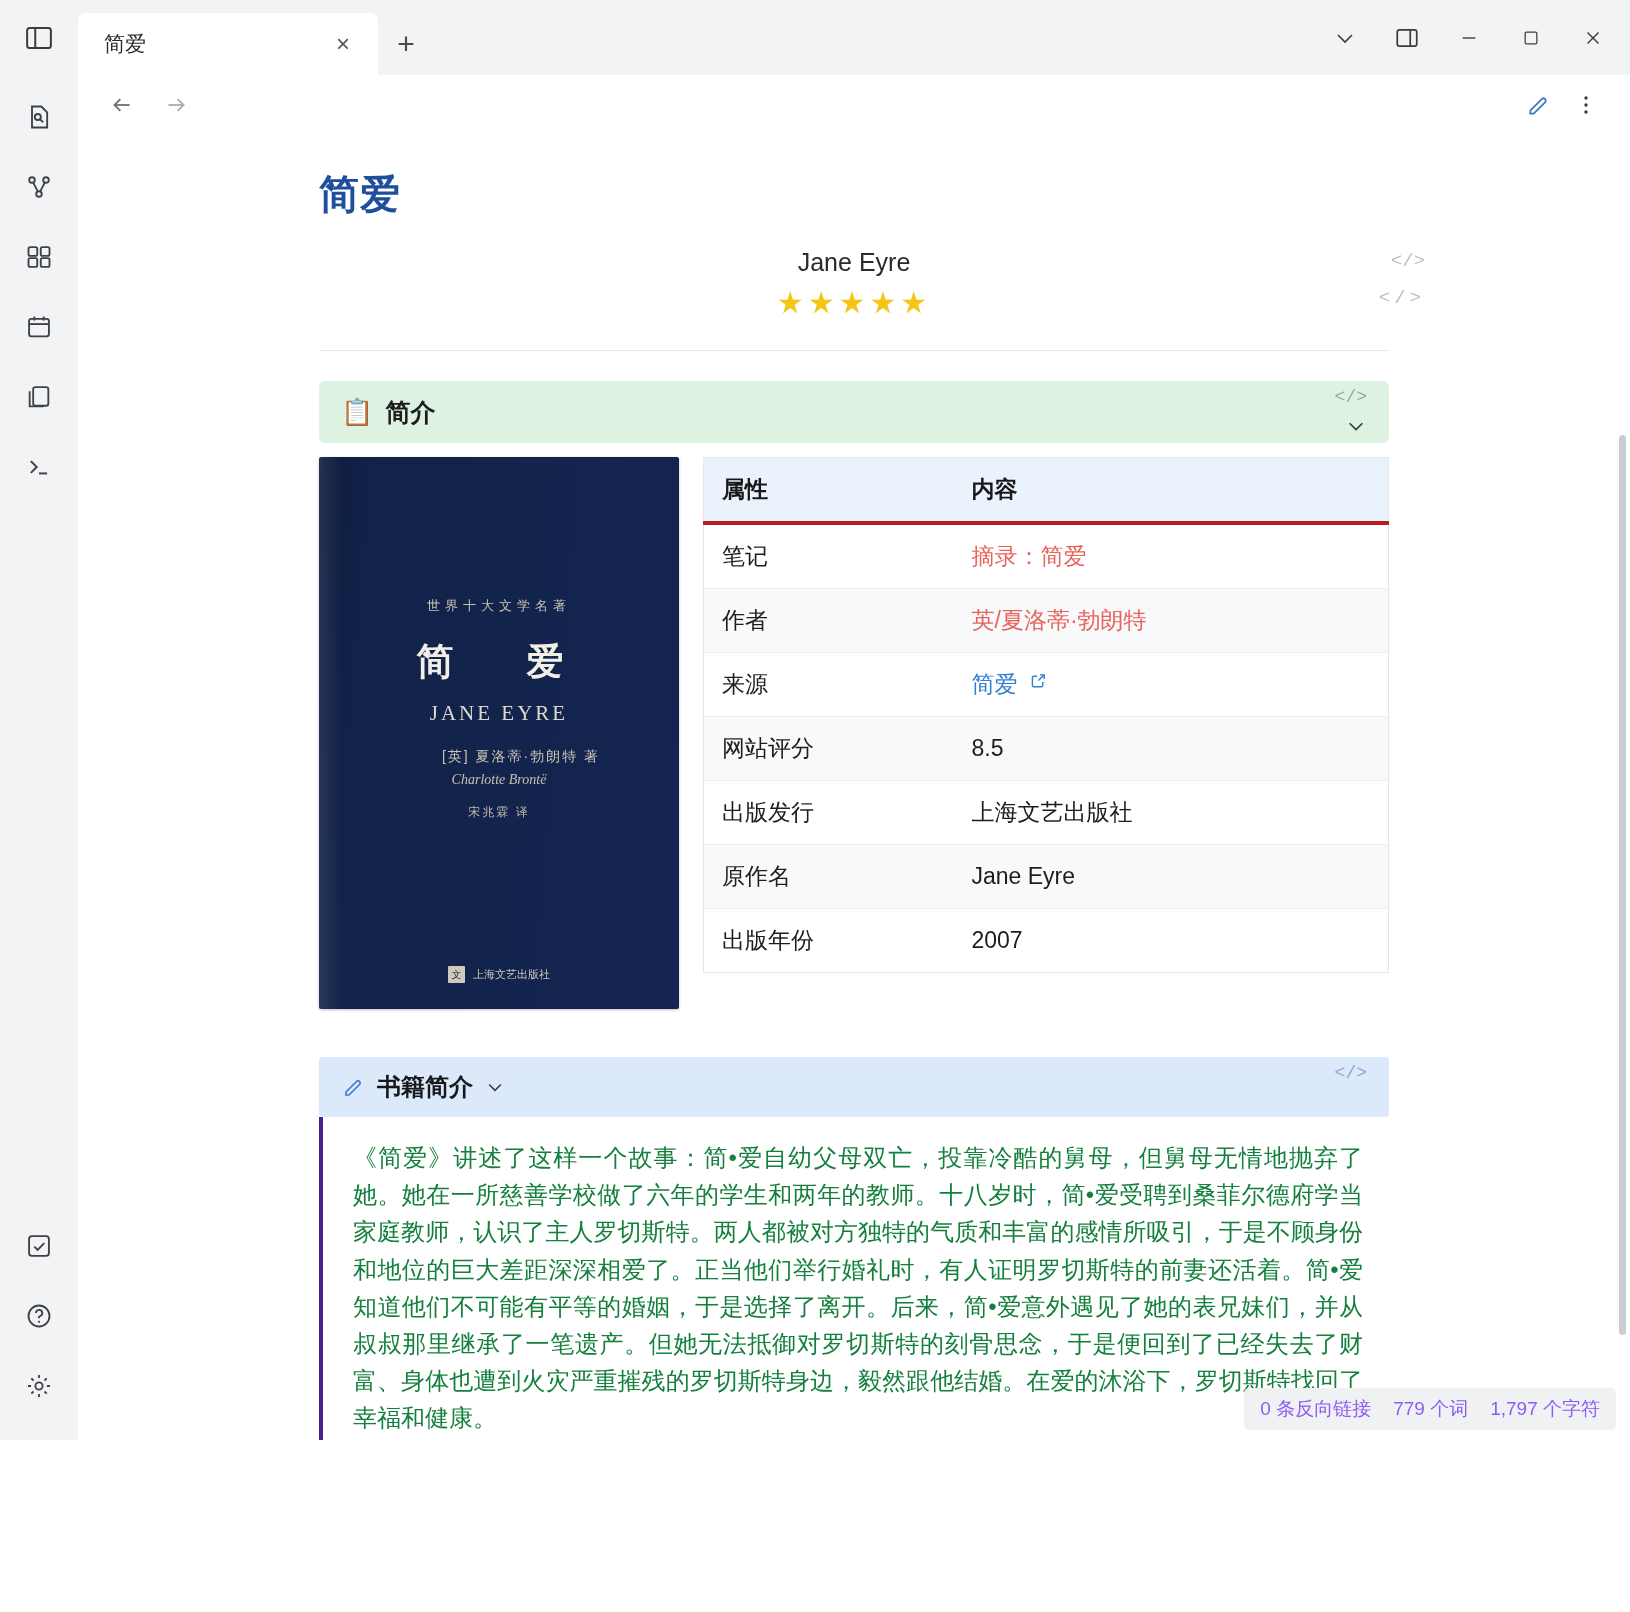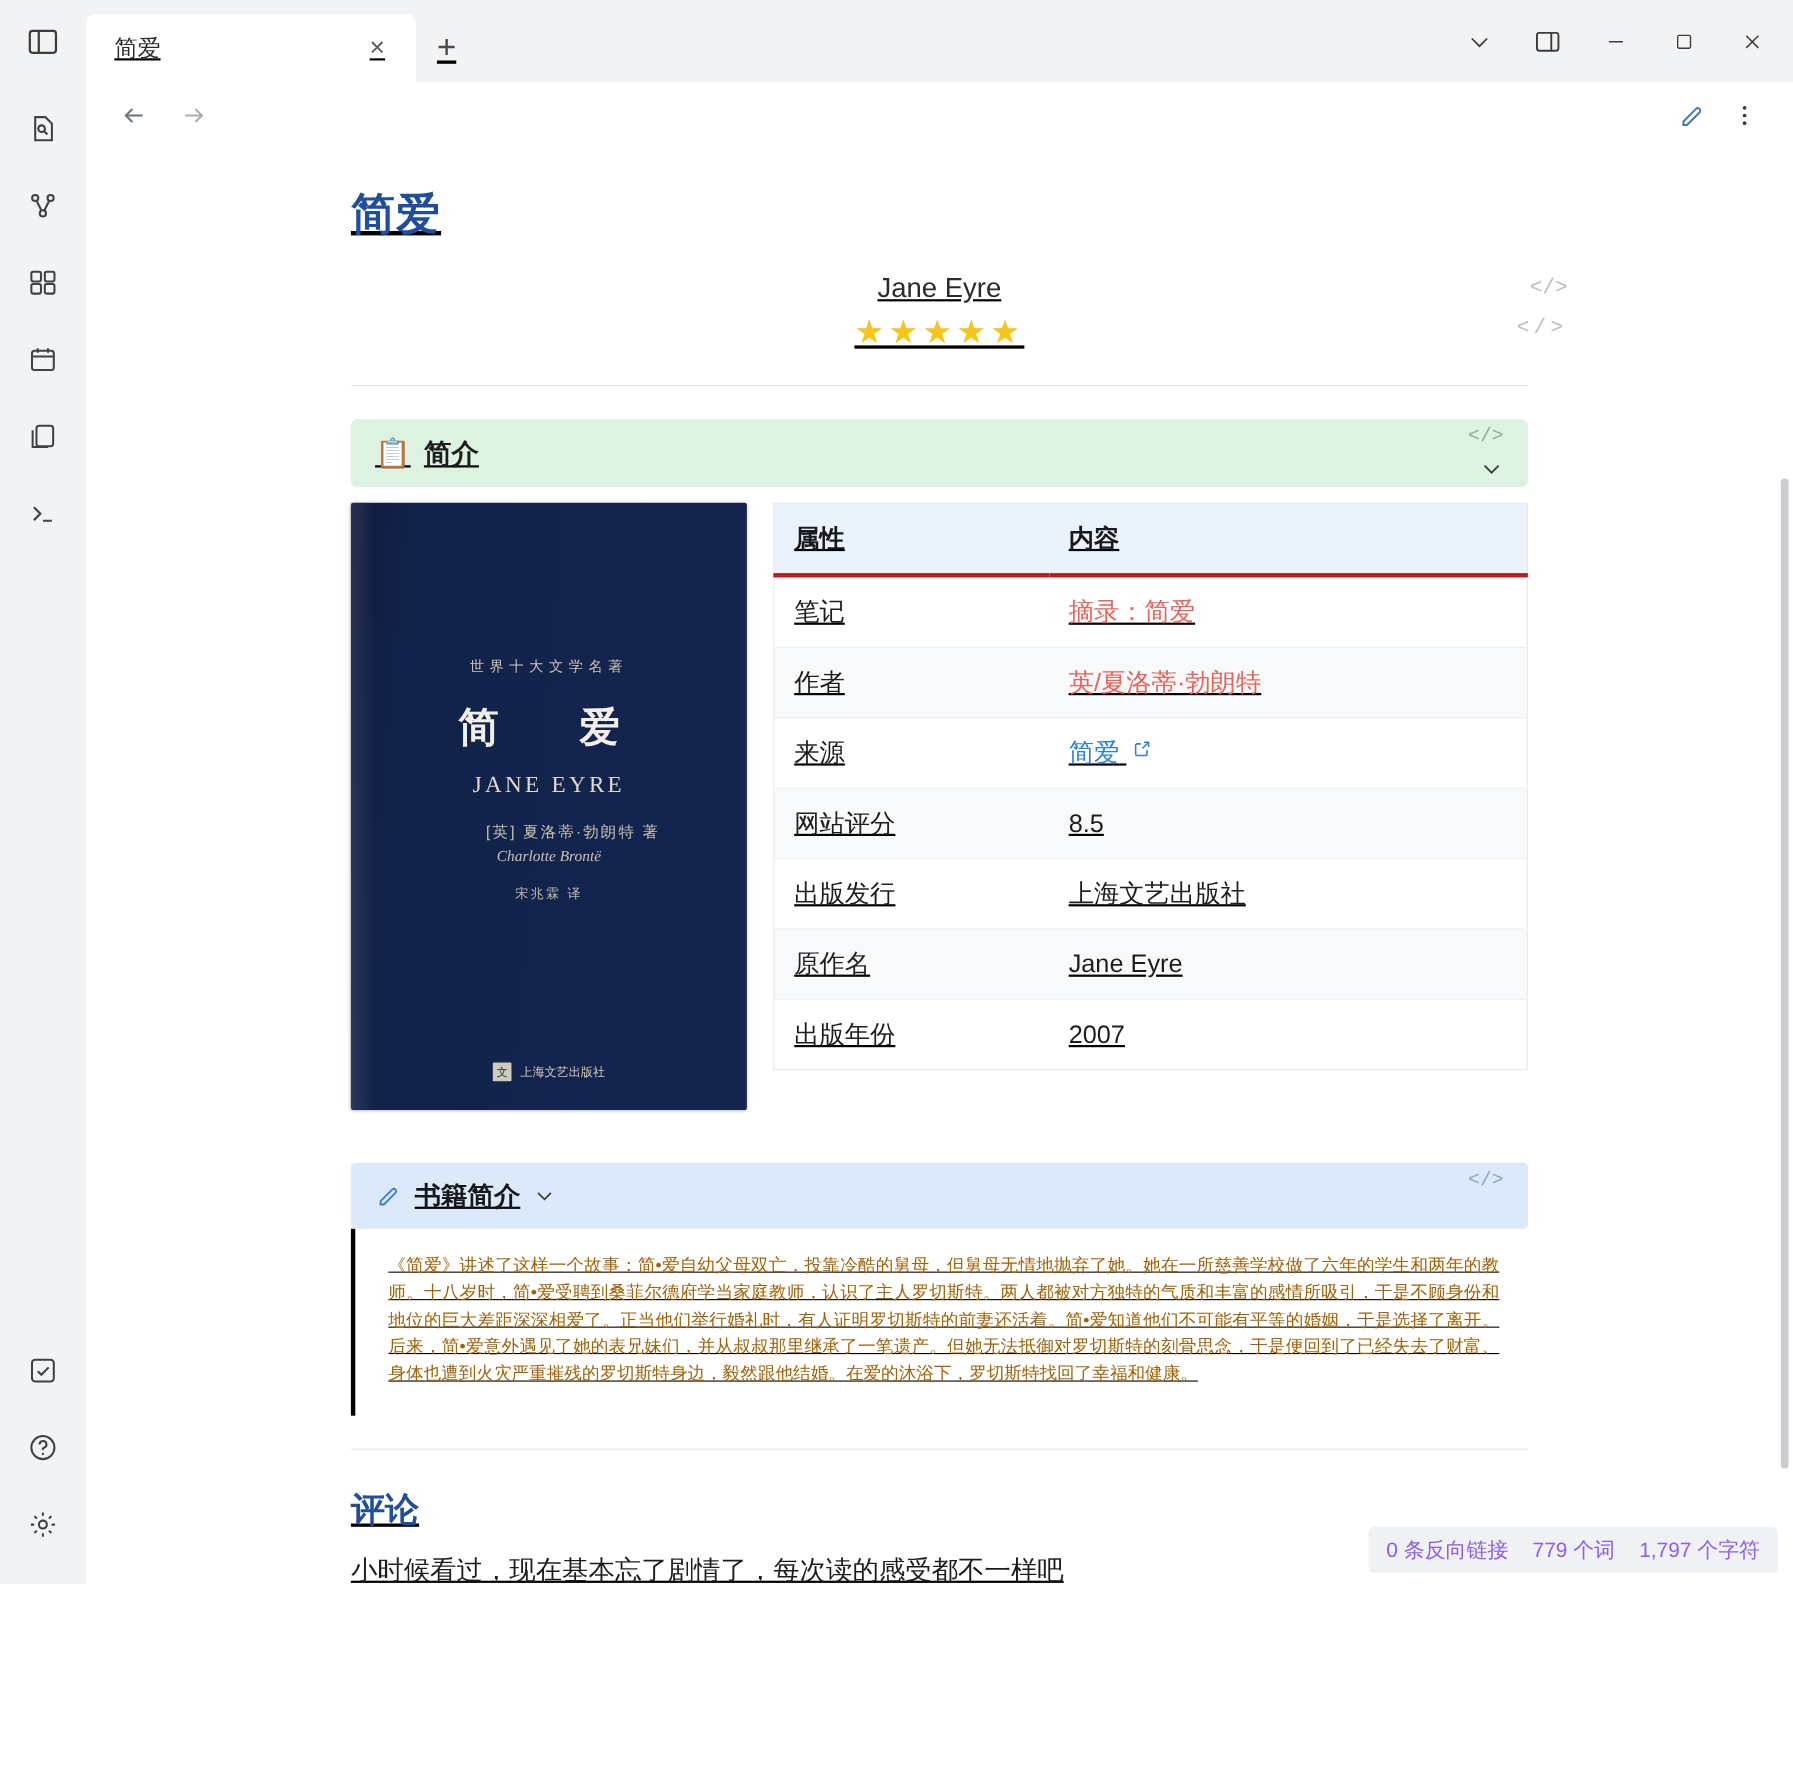--- a/index.html
+++ b/index.html
@@ -10,21 +10,20 @@
     background: #ffffff;
     font-family: "Liberation Sans", "DejaVu Sans", sans-serif;
     -webkit-font-smoothing: antialiased;
   }
   .app {
     position: relative;
     width: 1630px; height: 1440px;
     background: #ffffff;
     display: flex;
     flex-direction: column;
-    text-decoration: underline;
   }
 
   
   .titlebar {
     height: 75px;
     background: #f2f3f5;
     display: flex;
     align-items: flex-end;
     position: relative;
     flex: 0 0 75px;
@@ -377,25 +376,25 @@
   }
   .callout-desc .pen { color: #3b7dd8; font-size: 24px; margin-right: 12px; }
   .callout-desc .cal-title { font-size: 24px; font-weight: 700; color: #16181a; }
   .callout-desc .chev-sm { margin-left: 12px; color: #3b3b3b; font-size: 17px; }
   .callout-desc .code-tag2 {
     position: absolute; right: 22px; top: 6px;
     color: #8ea6c4; font-size: 18px;
     font-family: "Liberation Mono", "DejaVu Sans Mono", monospace;
   }
   .desc-body {
-    border-left: 4px solid #000000;
+    border-left: 4px solid #4c1d95;
     padding: 22px 26px 24px 30px;
-    font-size: 16px;
+    font-size: 24px;
     line-height: 1.55;
-    color: #a16207;
+    color: #15803d;
     text-align: justify;
   }
 
   
   h2.sec-title {
     font-size: 31px;
     color: #1f4e9c;
     font-weight: 700;
     margin: 34px 0 16px 0;
   }

